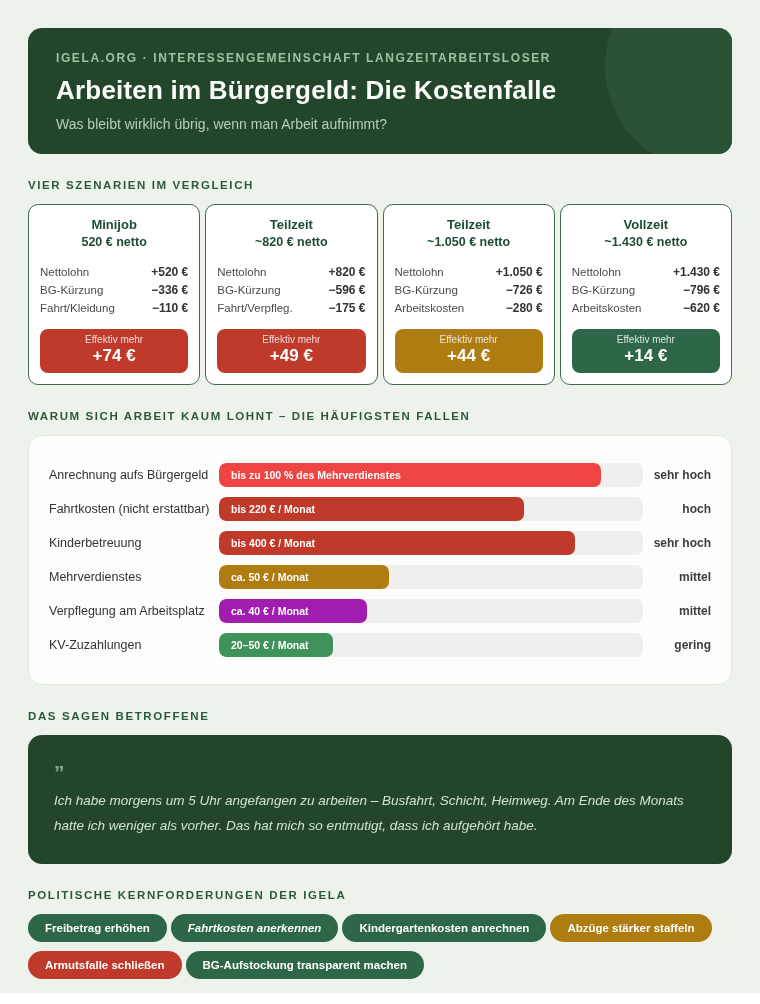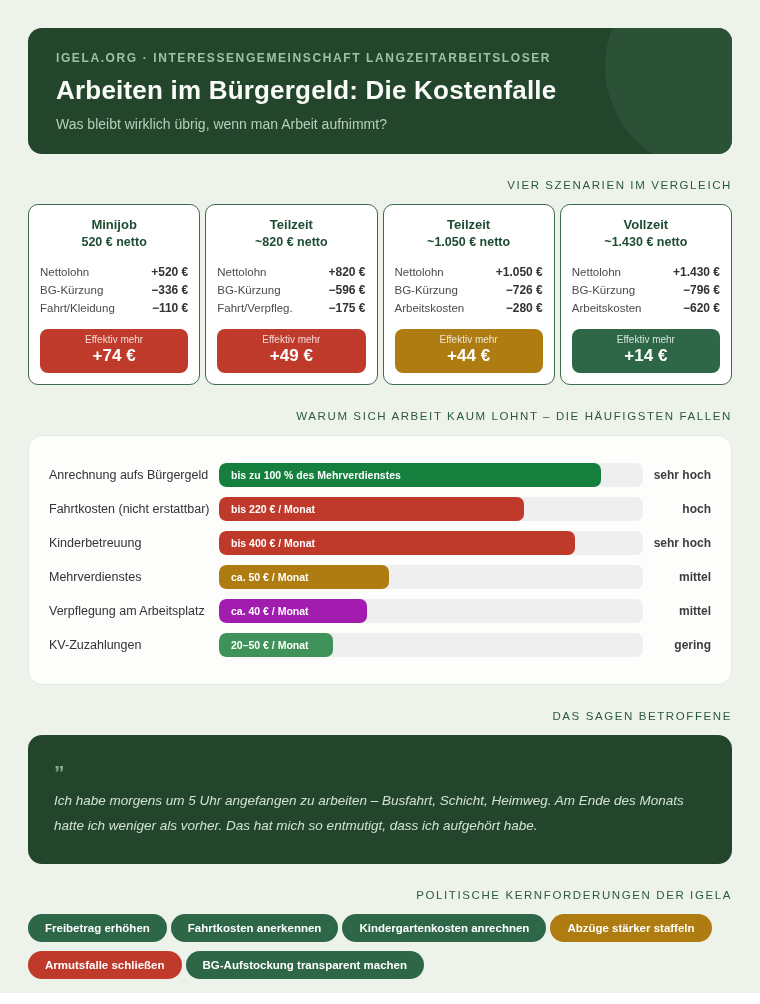--- a/index.html
+++ b/index.html
@@ -47,25 +47,24 @@
   .hero-sub {
     position:relative;
     color:#b7cfb8;
     font-size:14px;
     margin-top:10px;
   }
 
   
   .section-heading {
     color:#2b5a3a;
-    font-size:11.5px; font-weight:normal;
+    font-size:11.5px; font-weight:bold;
     letter-spacing:1.6px;
     margin-top:25px;
     margin-bottom:13px;
-    text-align:right;
   }
 
   
   .cards { display:grid; grid-template-columns:repeat(4,1fr); gap:5px; }
   .card {
     background:#ffffff;
     border:1px solid #3c6c4d;
     border-radius:10px;
     padding:12px 11px 11px 11px;
     display:flex; flex-direction:column;
@@ -252,21 +251,21 @@
       </div>
 
     </div>
 
     <h2 class="section-heading">WARUM SICH ARBEIT KAUM LOHNT – DIE HÄUFIGSTEN FALLEN</h2>
     <div class="bars-card">
 
       <div class="brow">
         <span class="brow-label">Anrechnung aufs Bürgergeld</span>
         <span class="btrack">
-            <span class="bfill" style="width: 90%; background-color: #15803d;">bis zu 100 % des Mehrverdienstes</span>
+            <span class="bfill" style="width: 90%; background-color: #ef4444;">bis zu 100 % des Mehrverdienstes</span>
           </span>
         <span class="blevel">sehr hoch</span>
       </div>
 
       <div class="brow">
         <span class="brow-label">Fahrtkosten (nicht erstattbar)</span>
         <span class="btrack">
             <span class="bfill" style="width: 72%; background-color: rgb(191, 58, 43);">bis 220 € / Monat</span>
           </span>
         <span class="blevel">hoch</span>
@@ -308,21 +307,21 @@
 
     <h2 class="section-heading">DAS SAGEN BETROFFENE</h2>
     <div class="quote-box">
       <div class="quote-mark">”</div>
       <blockquote class="quote-text">Ich habe morgens um 5 Uhr angefangen zu arbeiten – Busfahrt, Schicht, Heimweg. Am Ende des Monats hatte ich weniger als vorher. Das hat mich so entmutigt, dass ich aufgehört habe.</blockquote>
     </div>
 
     <h2 class="section-heading">POLITISCHE KERNFORDERUNGEN DER IGELA</h2>
     <div class="pills">
       <button class="pill" style="background-color: rgb(46, 103, 71);">Freibetrag erhöhen</button>
-      <button class="pill" style="background-color: rgb(46, 103, 71);">Fahrtkosten anerkennen</button>
+      <button class="pill" style="background-color: rgb(46, 103, 71); font-style: italic;">Fahrtkosten anerkennen</button>
       <button class="pill" style="background-color: rgb(46, 103, 71);">Kindergartenkosten anrechnen</button>
       <button class="pill" style="background-color: rgb(174, 124, 16);">Abzüge stärker staffeln</button>
       <button class="pill" style="background-color: rgb(191, 58, 43);">Armutsfalle schließen</button>
       <button class="pill" style="background-color: rgb(46, 103, 71);">BG-Aufstockung transparent machen</button>
     </div>
 
   </div>
 </div>
 
 </body></html>

